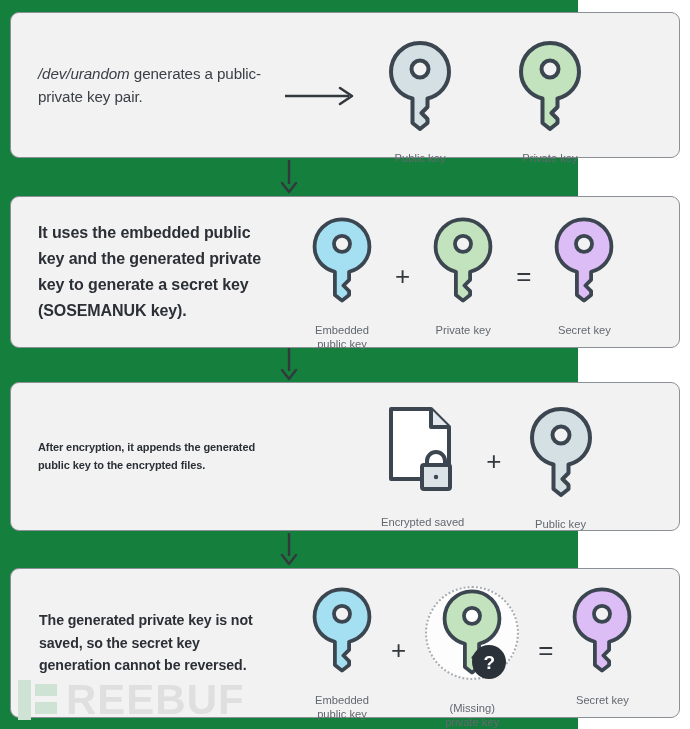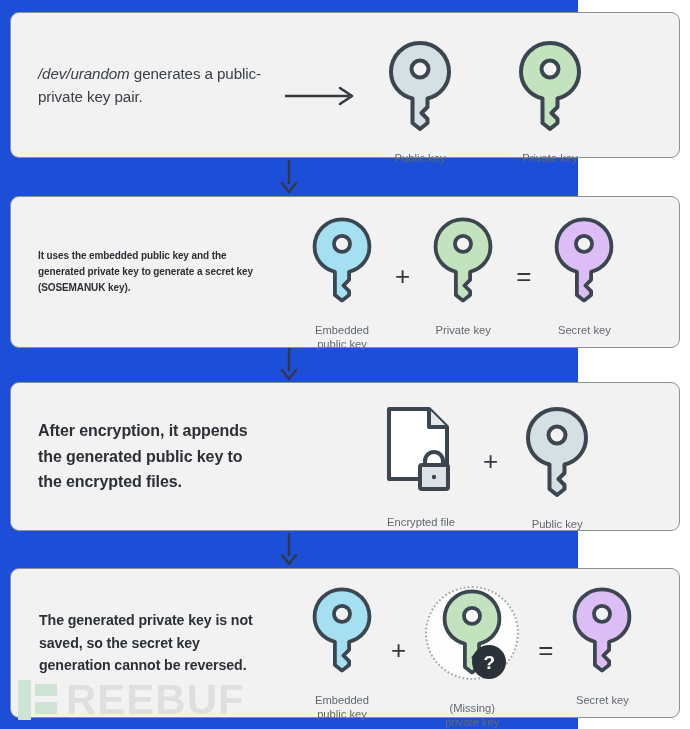--- a/index.html
+++ b/index.html
@@ -14,21 +14,21 @@
     overflow: hidden;
     font-family: "Liberation Sans", sans-serif;
     -webkit-font-smoothing: antialiased;
   }
 
   #diagram {
     position: absolute;
     left: 0; top: 0;
     width: 578px;
     height: 729px;
-    background: #1d4ed8;
+    background: #15803d;
   }
 
   
   .panel {
     position: absolute;
     left: 10px;
     width: 670px;
     box-sizing: border-box;
     background: #f2f2f2;
     border: 1.6px solid #8b9096;
@@ -53,28 +53,28 @@
     font-size: 15.2px;
     color: #3a3f46;
     line-height: 1.52;
   }
   .caption-1 .mono-em {
     font-style: italic;
   }
   .caption-2 {
     margin-left: 27px;
     width: 226px;
-    font-size: 10px;
+    font-size: 16px;
     font-weight: bold;
     line-height: 1.62;
   }
   .caption-3 {
     margin-left: 27px;
     width: 232px;
-    font-size: 16px;
+    font-size: 11px;
     font-weight: bold;
     line-height: 1.6;
   }
   .caption-4 {
     margin-left: 28px;
     width: 228px;
     font-size: 14.2px;
     font-weight: bold;
     line-height: 1.6;
   }
@@ -302,21 +302,21 @@
     <div class="figures" style="left:370px; top:22px; gap:22px;">
 
       <div class="fig">
         <svg width="80" height="90" viewBox="0 0 80 90">
           <path d="M8 4 L48 4 L66 22 L66 74 L8 74 Z" fill="#ffffff" stroke="#3b4650" stroke-width="4" stroke-linejoin="round"></path>
           <path d="M48 4 L48 22 L66 22" fill="#e3e9ec" stroke="#3b4650" stroke-width="4" stroke-linejoin="round"></path>
           <path d="M44 56 a9 9 0 0 1 18 0 l0 6 l-18 0 Z" fill="#ffffff" stroke="#3b4650" stroke-width="4" stroke-linejoin="round"></path>
           <rect x="39" y="60" width="28" height="24" rx="2" fill="#dbe3e7" stroke="#3b4650" stroke-width="4" stroke-linejoin="round"></rect>
           <circle cx="53" cy="72" r="2.2" fill="#3b4650"></circle>
         </svg>
-        <div class="fig-label">Encrypted file</div>
+        <div class="fig-label">Encrypted saved</div>
       </div>
 
       <div class="op">+</div>
 
       <div class="fig">
         <svg width="74" height="92" viewBox="0 0 74 92">
           <path d="M37 4 C53.5 4 66 17 66 33 C66 46 57 56.5 44.5 59.5
                    L44.5 68 L38.5 74 L44.5 80 L44.5 84 L37 90 L29.5 84
                    L29.5 59.5 C17 56.5 8 46 8 33 C8 17 20.5 4 37 4 Z" fill="#d5e0e4" stroke="#3b4650" stroke-width="4" stroke-linejoin="round"></path>
           <circle cx="37" cy="30" r="8.5" fill="#f2f2f2" stroke="#3b4650" stroke-width="4"></circle>

